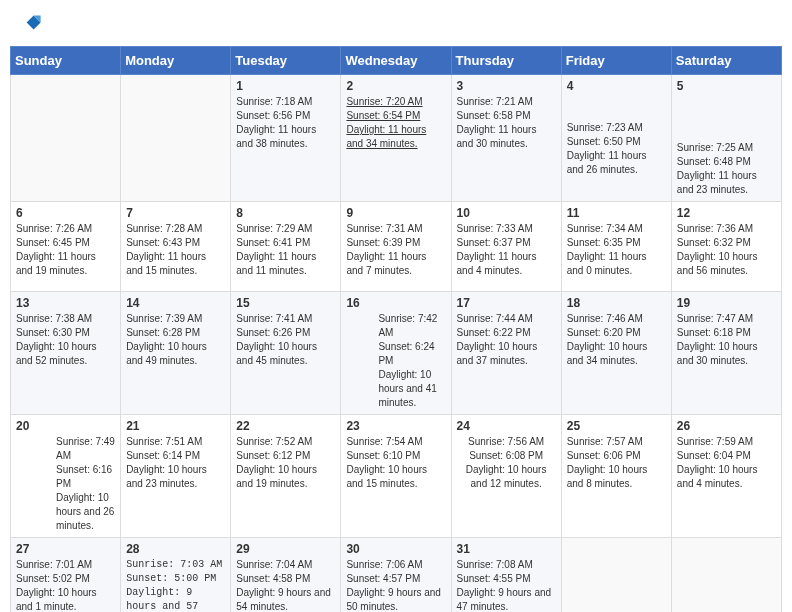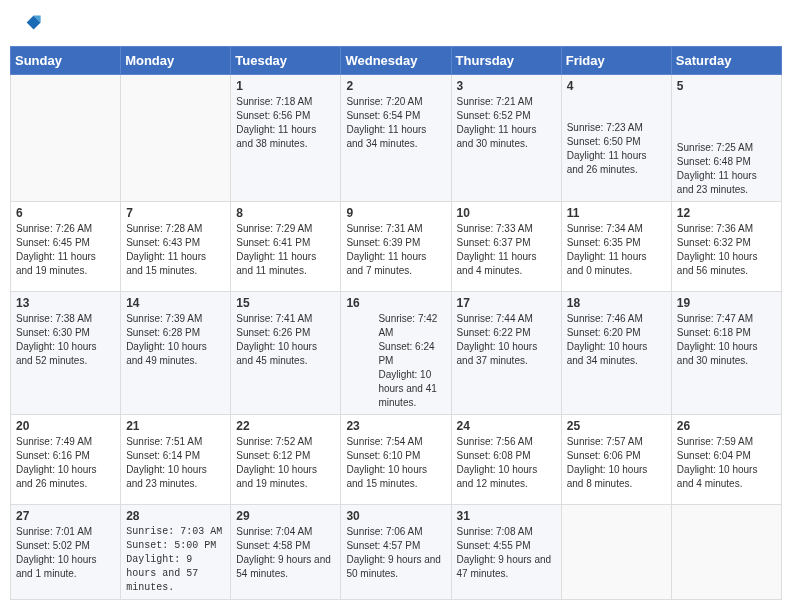--- a/index.html
+++ b/index.html
@@ -126,28 +126,28 @@
         <td class="empty"></td>
         <td class="empty"></td>
         <td>
           <span class="day-num">1</span>
           <div class="day-info" style="white-space: pre-line;">Sunrise: 7:18 AM
 Sunset: 6:56 PM
 Daylight: 11 hours and 38 minutes.</div>
         </td>
         <td>
           <span class="day-num">2</span>
-          <div class="day-info" style="white-space: pre-line;">Sunrise: 7:20 AM
+          <div class="day-info" style="white-space: pre-line; text-decoration: underline;">Sunrise: 7:20 AM
 Sunset: 6:54 PM
 Daylight: 11 hours and 34 minutes.</div>
         </td>
         <td>
           <span class="day-num">3</span>
           <div class="day-info" style="white-space: pre-line;">Sunrise: 7:21 AM
-Sunset: 6:52 PM
+Sunset: 6:58 PM
 Daylight: 11 hours and 30 minutes.</div>
         </td>
         <td>
           <span class="day-num">4</span>
           <div class="day-info" style="white-space: pre-line; margin-top: 28px;">Sunrise: 7:23 AM
 Sunset: 6:50 PM
 Daylight: 11 hours and 26 minutes.</div>
         </td>
         <td>
           <span class="day-num">5</span>
@@ -240,21 +240,21 @@
         <td>
           <span class="day-num">19</span>
           <div class="day-info" style="white-space: pre-line;">Sunrise: 7:47 AM
 Sunset: 6:18 PM
 Daylight: 10 hours and 30 minutes.</div>
         </td>
       </tr>
       <tr>
         <td>
           <span class="day-num">20</span>
-          <div class="day-info" style="white-space: pre-line;">Sunrise: 7:49 AM
+          <div class="day-info" style="white-space: pre-line; margin-left: 40px;">Sunrise: 7:49 AM
 Sunset: 6:16 PM
 Daylight: 10 hours and 26 minutes.</div>
         </td>
         <td>
           <span class="day-num">21</span>
           <div class="day-info" style="white-space: pre-line;">Sunrise: 7:51 AM
 Sunset: 6:14 PM
 Daylight: 10 hours and 23 minutes.</div>
         </td>
         <td>
@@ -264,21 +264,21 @@
 Daylight: 10 hours and 19 minutes.</div>
         </td>
         <td>
           <span class="day-num">23</span>
           <div class="day-info" style="white-space: pre-line;">Sunrise: 7:54 AM
 Sunset: 6:10 PM
 Daylight: 10 hours and 15 minutes.</div>
         </td>
         <td>
           <span class="day-num">24</span>
-          <div class="day-info" style="white-space: pre-line;">Sunrise: 7:56 AM
+          <div class="day-info" style="white-space: pre-line; text-align: center;">Sunrise: 7:56 AM
 Sunset: 6:08 PM
 Daylight: 10 hours and 12 minutes.</div>
         </td>
         <td>
           <span class="day-num">25</span>
           <div class="day-info" style="white-space: pre-line;">Sunrise: 7:57 AM
 Sunset: 6:06 PM
 Daylight: 10 hours and 8 minutes.</div>
         </td>
         <td>

